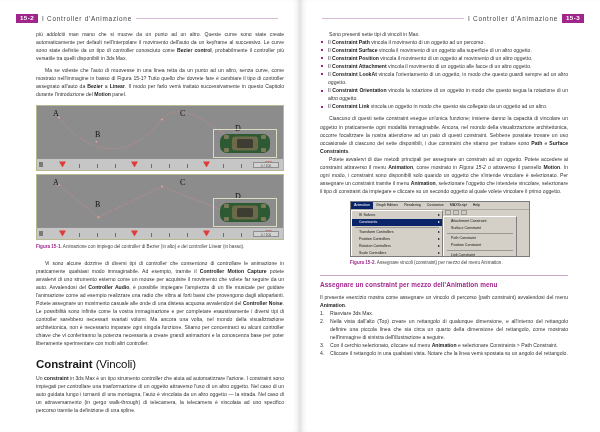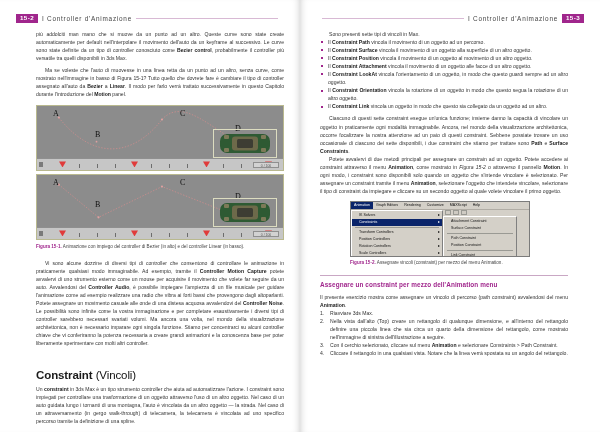--- a/index.html
+++ b/index.html
@@ -145,21 +145,21 @@
     text-align: left;
   }
   .caption b { color: #a0268c; }
 
   
   h2.chead {
     font-size: 11.5px;
     font-weight: normal;
     color: #111111;
     letter-spacing: -0.1px;
-    margin: 24px 0 5px 0;
+    margin: 13px 0 5px 0;
     font-family: "Liberation Sans", sans-serif;
   }
   h3.sub {
     font-size: 6.4px;
     font-weight: bold;
     color: #a0268c;
     margin: 0 0 4px 0;
     padding-top: 5px;
     border-top: 1px solid #c9a7c4;
     letter-spacing: 0.1px;

